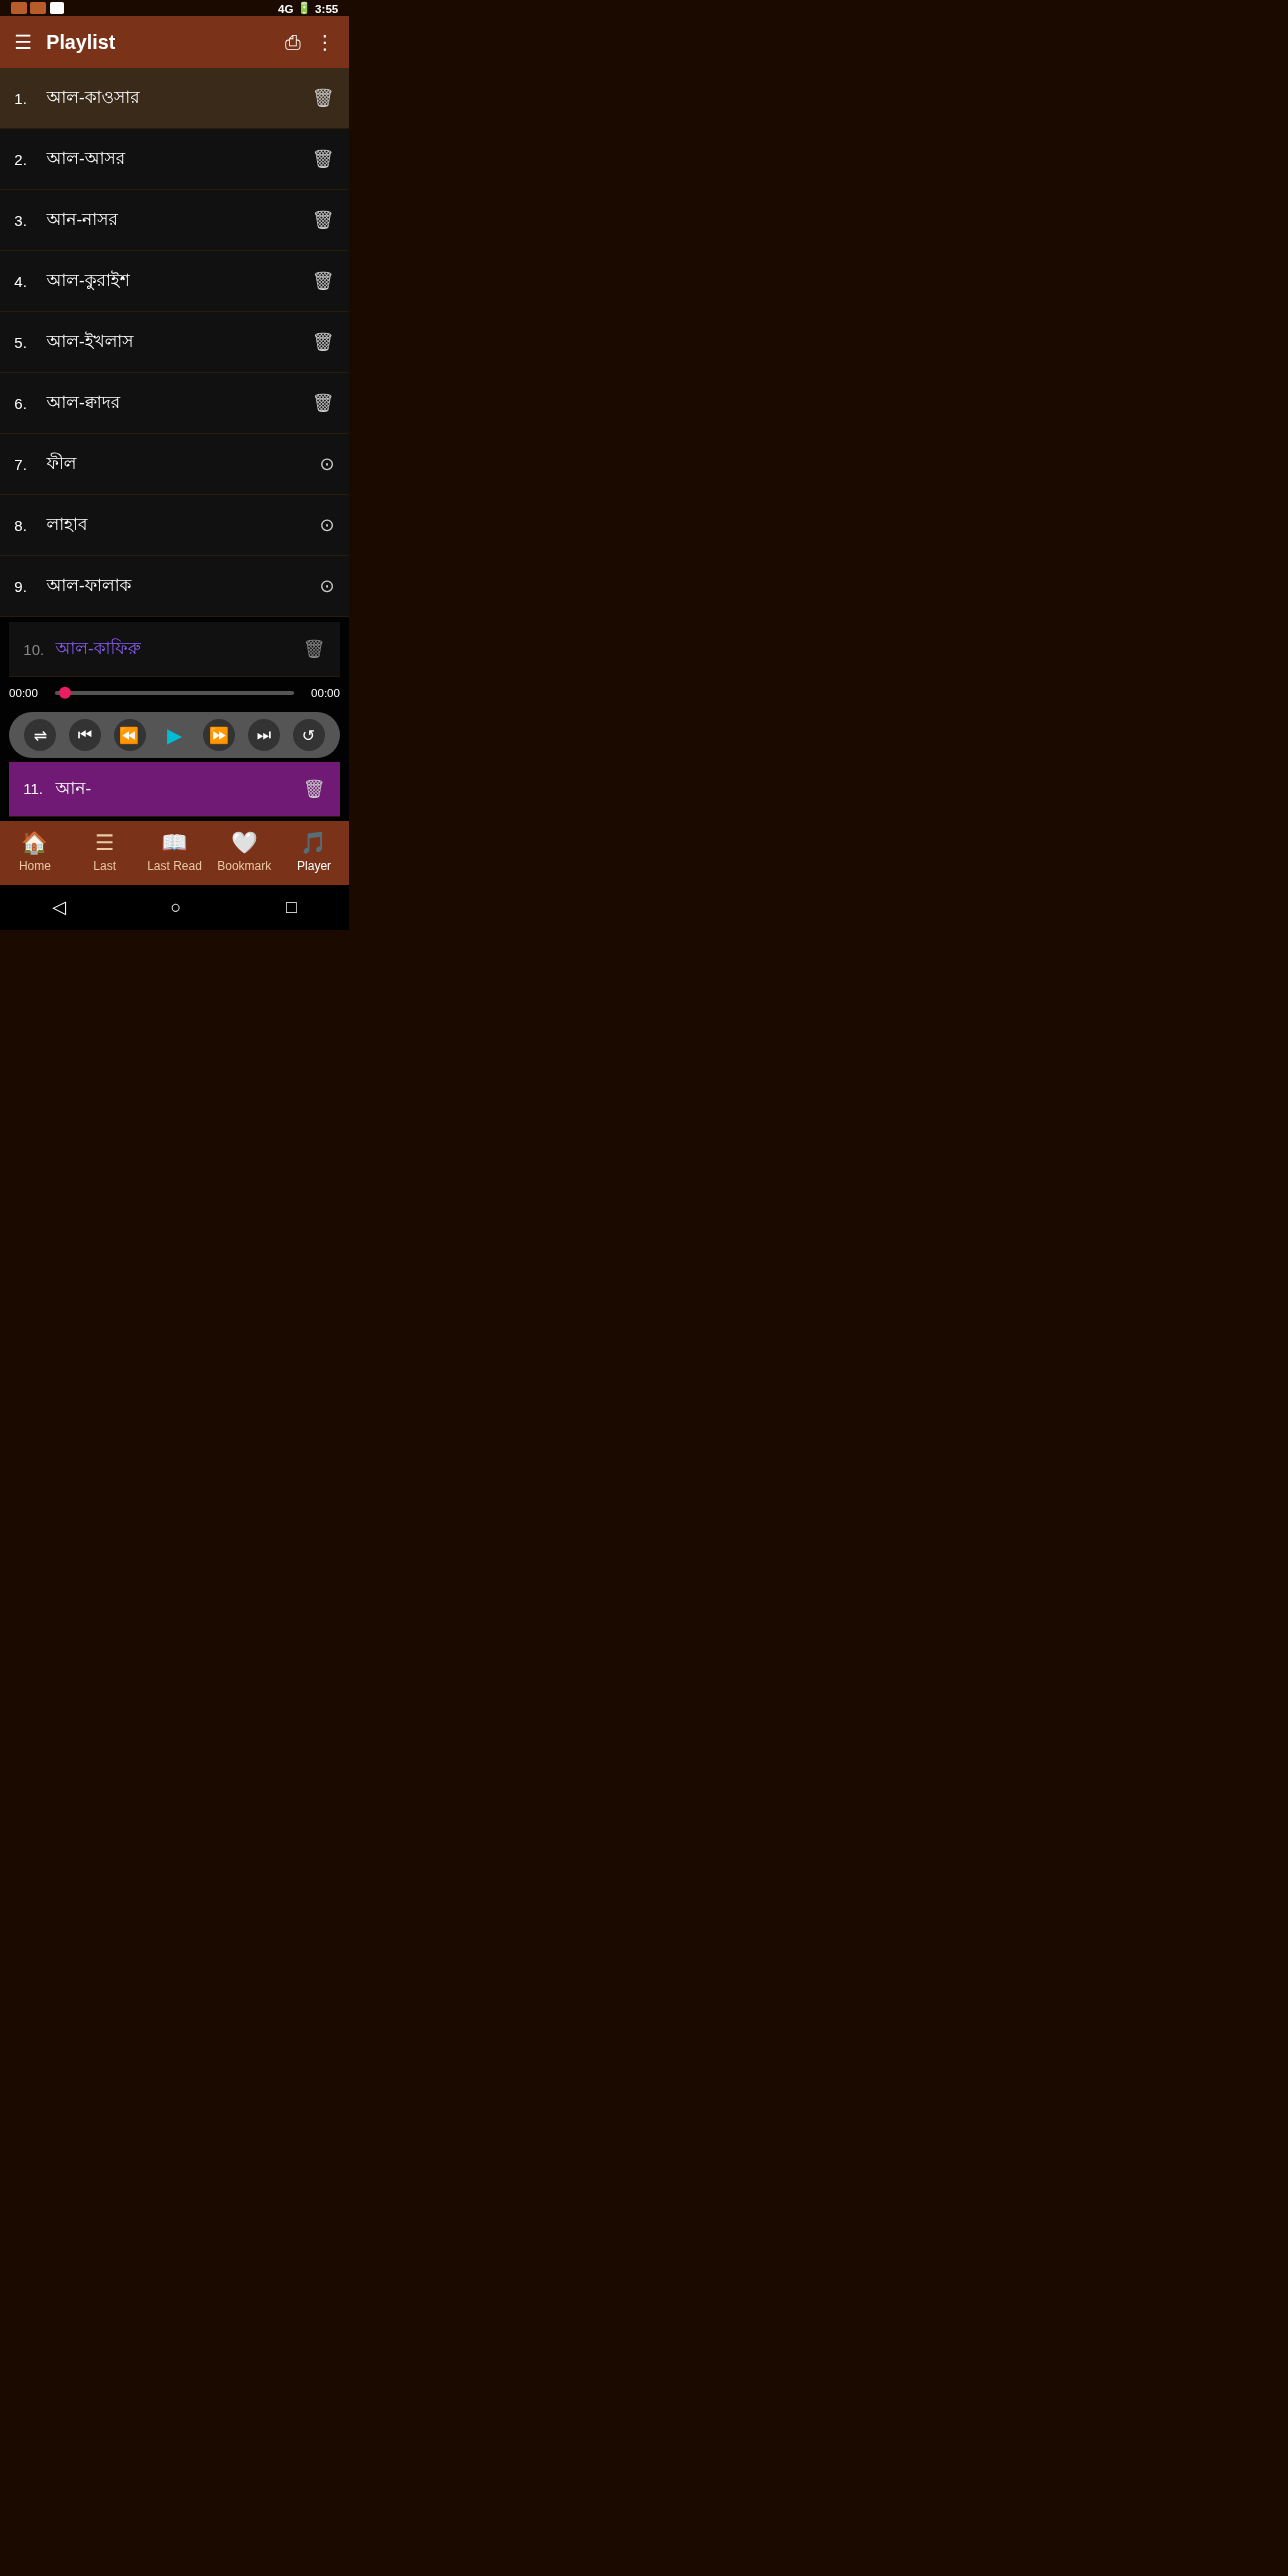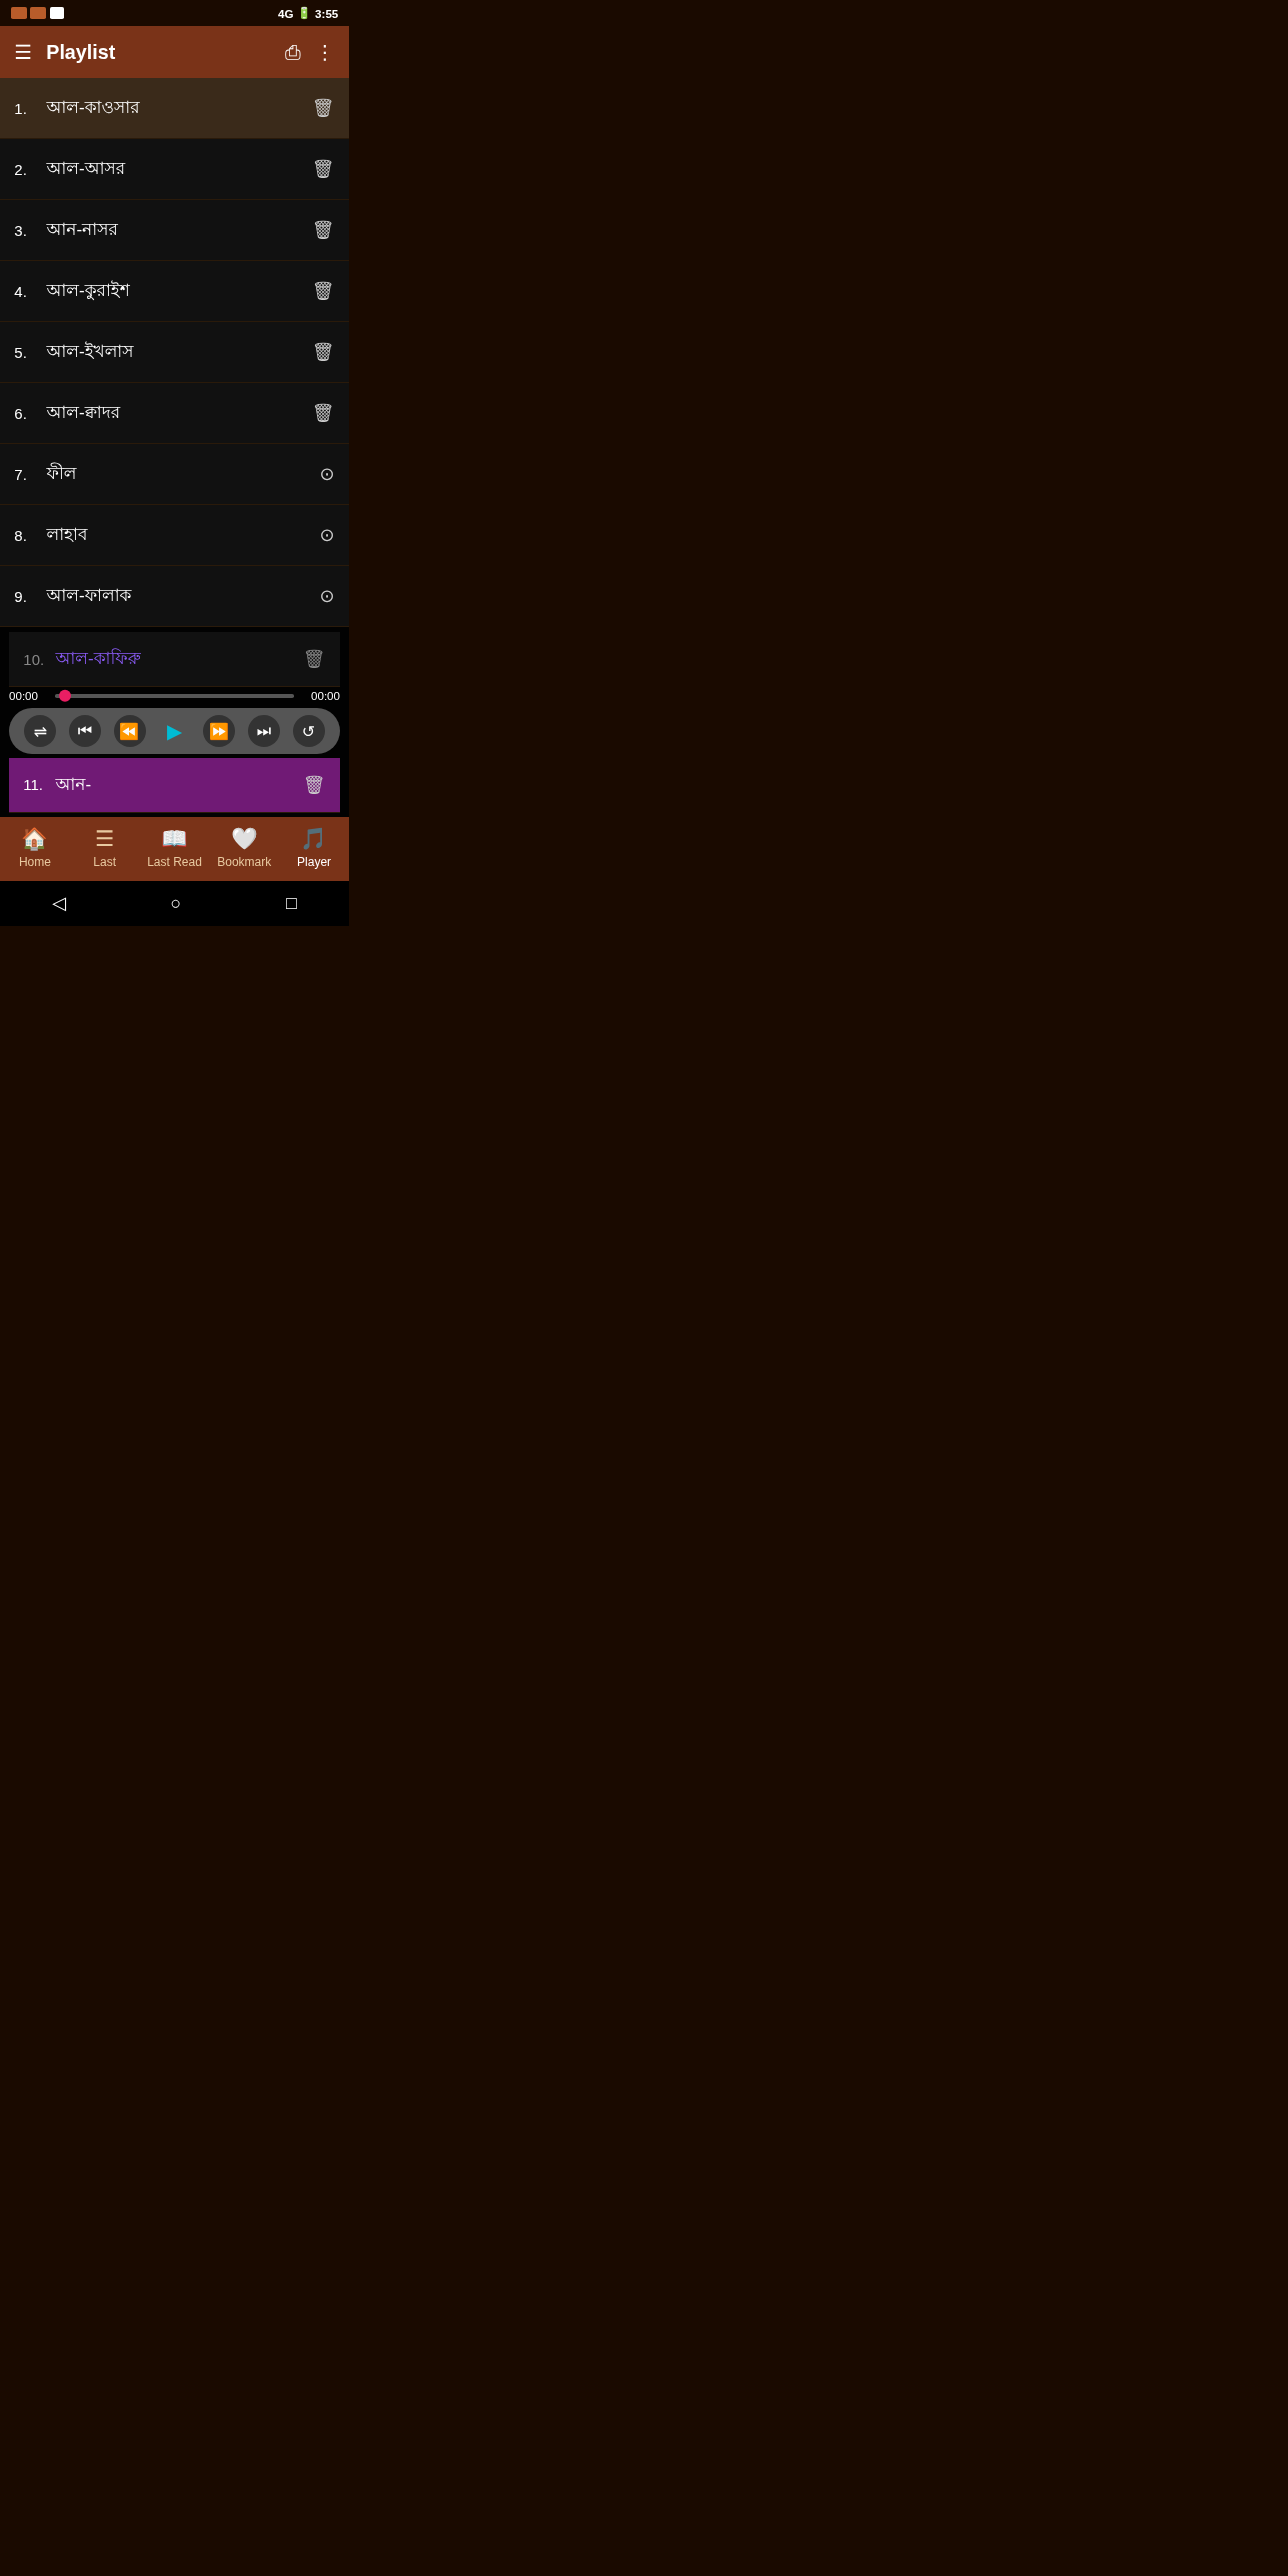--- a/index.html
+++ b/index.html
@@ -15,21 +15,21 @@
 
     
     .status-bar {
       background: #1a0a00;
       display: flex;
       justify-content: space-between;
       align-items: center;
       padding: 5.4px 10.7px;
       font-size: 10.7px;
       color: #fff;
-      height: 26px;
+      height: 16px;
     }
     .status-left { display: flex; gap: 3.6px; align-items: center; }
     .status-right { display: flex; align-items: center; gap: 3.6px; font-size: 11.6px; font-weight: bold; }
     .notif-icon {
       width: 16px; height: 12.5px;
       background: #b85c2a;
       border-radius: 1.8px;
       display: inline-block;
     }
     .notif-icon2 {
@@ -117,21 +117,21 @@
 
     
     .player-bar {
       background: rgba(0,0,0,0.85);
       padding: 5.4px 9px 3.6px;
     }
     .progress-row {
       display: flex;
       align-items: center;
       gap: 12px;
-      padding: 2px 0;
+      padding: 9px 0;
     }
     .time-label {
       font-size: 11.6px;
       color: #fff;
       min-width: 34px;
     }
     .progress-track {
       flex: 1;
       height: 3.6px;
       background: #555;

